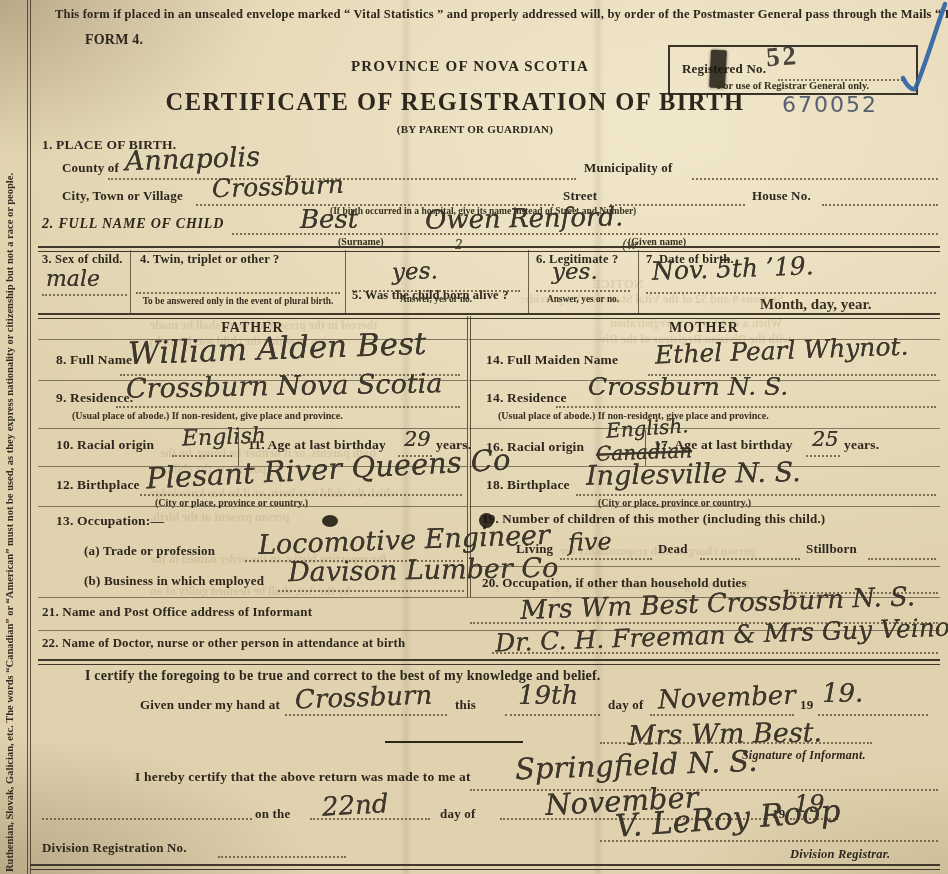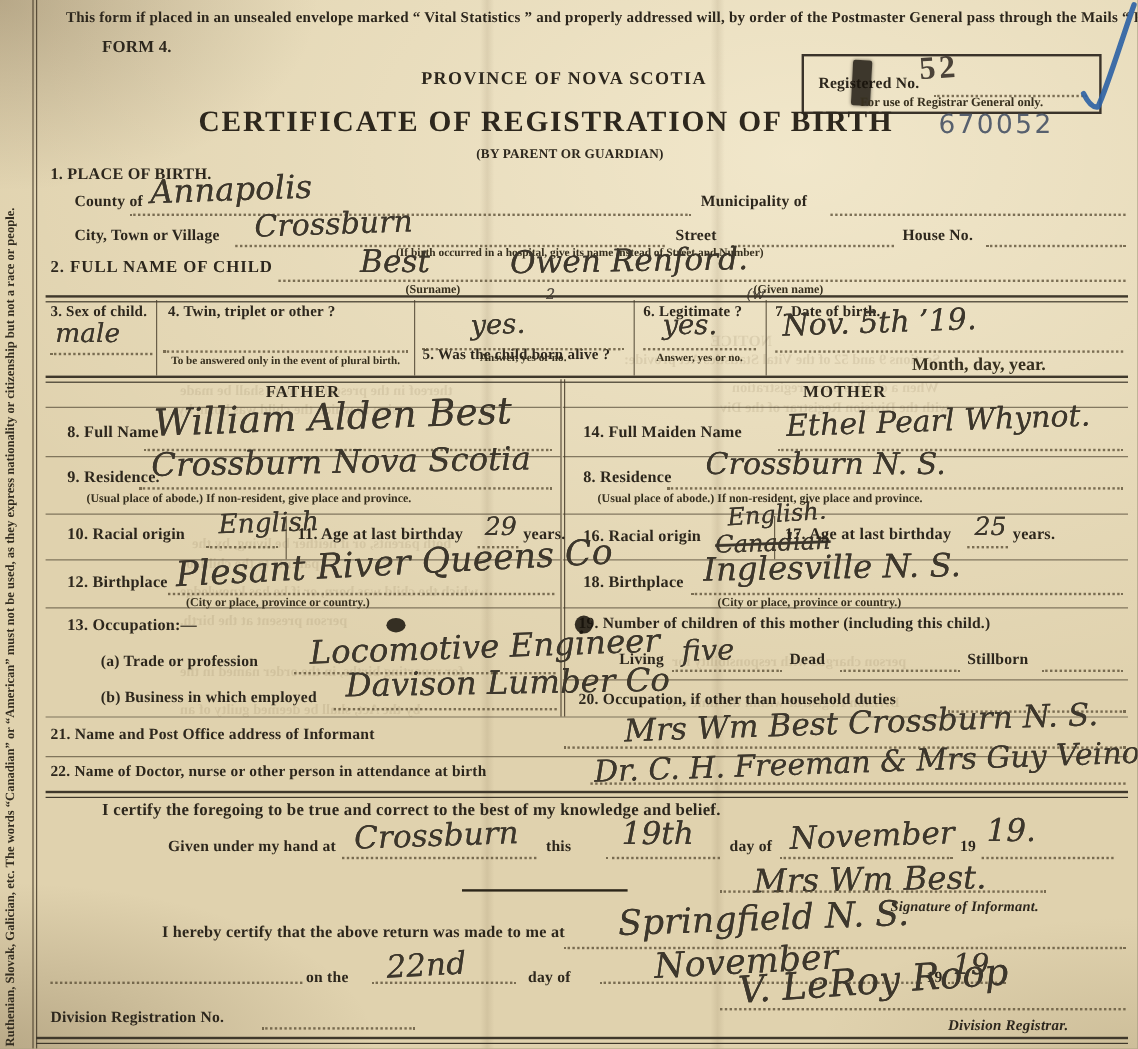--- a/index.html
+++ b/index.html
@@ -82,21 +82,21 @@
 
   <div class="abs lbl" style="left:62px;top:188px;">City, Town or Village</div>
   <div class="abs hw" style="left:212px;top:172px;font-size:25px;transform:rotate(-2deg);">Crossburn</div>
   <div class="dots" style="left:196px;top:204px;width:358px;"></div>
   <div class="abs lbl" style="left:563px;top:188px;">Street</div>
   <div class="dots" style="left:610px;top:204px;width:135px;"></div>
   <div class="abs lbl" style="left:752px;top:188px;">House No.</div>
   <div class="dots" style="left:822px;top:204px;width:116px;"></div>
   <div class="abs cap" style="left:330px;top:206px;font-size:9.5px;">(If birth occurred in a hospital, give its name instead of Street and Number)</div>
 
-  <div class="abs lbl" style="left:42px;top:216px;font-size:14px;letter-spacing:.8px;">2. FULL NAME OF CHILD</div>
+  <div class="abs lbl" style="left:42px;top:216px;font-size:14px;letter-spacing:.8px;font-style:italic;">2. FULL NAME OF CHILD</div>
   <div class="dots" style="left:232px;top:233px;width:706px;"></div>
   <div class="abs hw" style="left:300px;top:204px;font-size:26px;">Best</div>
   <div class="abs hw" style="left:425px;top:203px;font-size:26px;transform:rotate(-1deg);">Owen Renford.</div>
   <div class="abs cap" style="left:338px;top:236px;">(Surname)</div>
   <div class="abs cap" style="left:628px;top:236px;">(Given name)</div>
   <div class="abs hw" style="left:455px;top:238px;font-size:12px;color:#5b544a;">2</div>
   <div class="abs hw" style="left:622px;top:238px;font-size:12px;color:#5b544a;">(w</div>
   <div class="heavy" style="left:38px;top:246px;width:902px;"></div>
 
   <div class="vline" style="left:130px;top:250px;height:63px;"></div>
@@ -140,21 +140,21 @@
   <div class="abs lbl" style="left:486px;top:352px;font-size:13.5px;">14. Full Maiden Name</div>
   <div class="abs hw" style="left:655px;top:336px;font-size:25px;transform:rotate(-2deg);">Ethel Pearl Whynot.</div>
   <div class="dots" style="left:648px;top:374px;width:288px;"></div>
   <div class="thin" style="left:38px;top:380px;width:429px;"></div>
   <div class="thin" style="left:469px;top:380px;width:471px;"></div>
 
   <div class="abs lbl" style="left:56px;top:390px;font-size:13.5px;">9. Residence.</div>
   <div class="abs hw" style="left:126px;top:370px;font-size:27px;transform:rotate(-1deg);">Crossburn Nova Scotia</div>
   <div class="dots" style="left:116px;top:406px;width:344px;"></div>
   <div class="abs cap" style="left:72px;top:410px;">(Usual place of abode.)   If non-resident, give place and province.</div>
-  <div class="abs lbl" style="left:486px;top:390px;font-size:13.5px;">8. Residence</div>
+  <div class="abs lbl" style="left:486px;top:390px;font-size:13.5px;">14. Residence</div>
   <div class="abs hw" style="left:588px;top:372px;font-size:25px;">Crossburn  N. S.</div>
   <div class="dots" style="left:556px;top:406px;width:380px;"></div>
   <div class="abs cap" style="left:498px;top:410px;">(Usual place of abode.)   If non-resident, give place and province.</div>
   <div class="thin" style="left:38px;top:428px;width:429px;"></div>
   <div class="thin" style="left:469px;top:428px;width:471px;"></div>
 
   <div class="abs lbl" style="left:56px;top:437px;font-size:13.5px;">10. Racial origin</div>
   <div class="abs hw" style="left:182px;top:424px;font-size:22px;transform:rotate(-2deg);">English</div>
   <div class="dots" style="left:172px;top:455px;width:60px;"></div>
   <div class="vline" style="left:238px;top:430px;height:36px;"></div>

